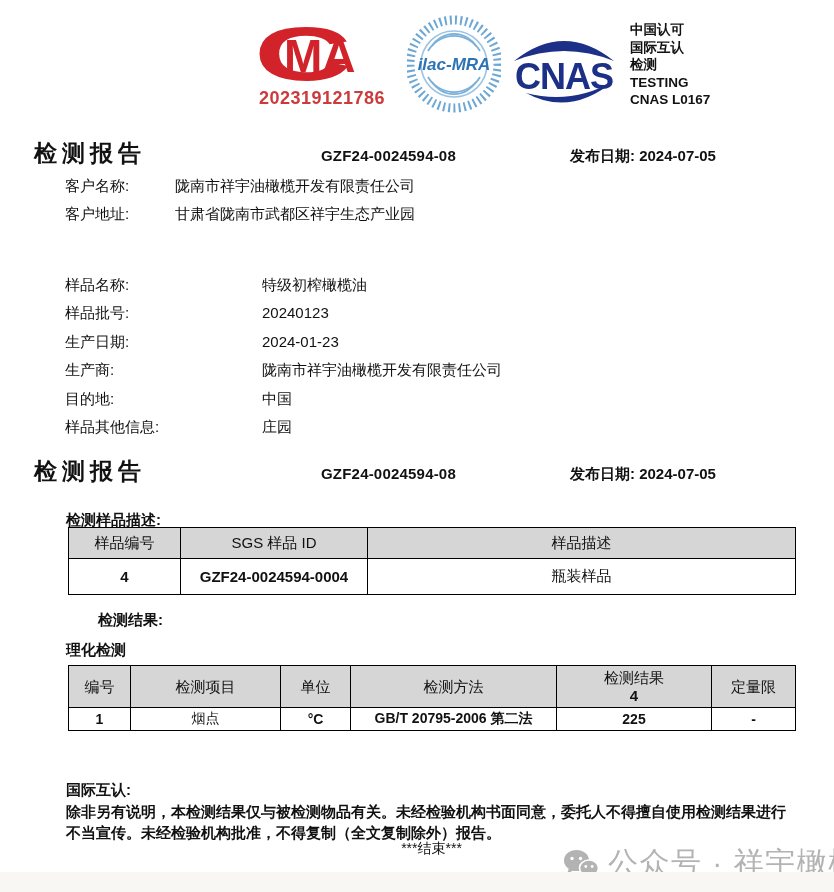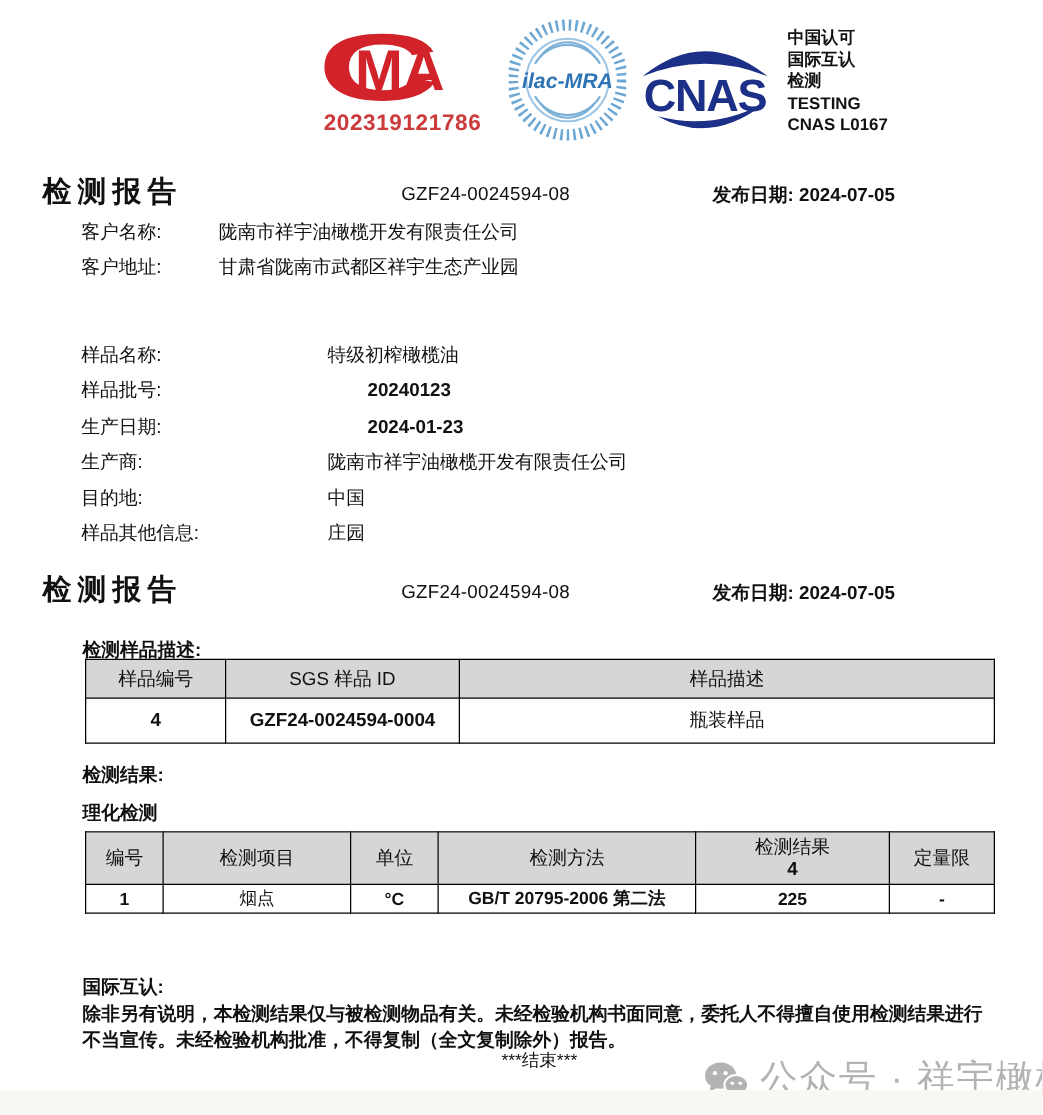--- a/index.html
+++ b/index.html
@@ -21,29 +21,29 @@
     position:absolute;left:252px;top:88px;width:140px;text-align:center;
     font-size:18px;font-weight:700;color:var(--cma_number_red);letter-spacing:.5px;
   }
   .accred{
     position:absolute;left:630px;top:21px;font-size:13.5px;font-weight:700;
     line-height:17.5px;color:#111;
   }
 
   
   .rpt-title{position:absolute;left:34px;font-size:23px;font-weight:700;letter-spacing:5px;}
-  .rpt-no{position:absolute;left:321px;font-size:15px;font-weight:400;letter-spacing:.2px;}
+  .rpt-no{position:absolute;left:321px;font-size:15px;font-weight:700;letter-spacing:.2px;}
   .rpt-date{position:absolute;left:570px;font-size:15px;font-weight:700;}
 
   .frow{position:absolute;font-size:15px;line-height:18px;}
   .frow .lbl{position:absolute;left:0;white-space:nowrap;}
   .frow .val{position:absolute;white-space:nowrap;}
   .cust .val{left:110px;}
   .samp .val{left:197px;}
-  .val-bold{font-weight:700;margin-left:32px;}
+  .val-bold{font-weight:400;}
 
   .sec-lbl{position:absolute;left:66px;font-size:15px;font-weight:700;}
 
   
   table.doc{border-collapse:collapse;table-layout:fixed;border:1.5px solid #000;}
   table.doc td,table.doc th{
     border:1px solid #000;text-align:center;vertical-align:middle;
     padding:0 2px;overflow:hidden;
   }
   table.doc th{background:var(--table_header_bg);font-weight:400;font-size:15px;}
@@ -170,21 +170,21 @@
       <th>样品描述</th>
     </tr>
     <tr>
       <td class="cell-bold">4</td>
       <td class="cell-bold">GZF24-0024594-0004</td>
       <td>瓶装样品</td>
     </tr>
   </tbody>
     </table>
 
-  <div class="sec-lbl" style="top:611px;">检测结果:</div>
+  <div class="sec-lbl" style="top:611px;margin-left:32px;">检测结果:</div>
   <div class="sec-lbl" style="top:641px;">理化检测</div>
 
   <table class="doc" id="table2">
     <colgroup>
       <col style="width:62px">
         <col style="width:150px">
         <col style="width:70px">
       <col style="width:206px">
         <col style="width:155px">
         <col style="width:84px">

